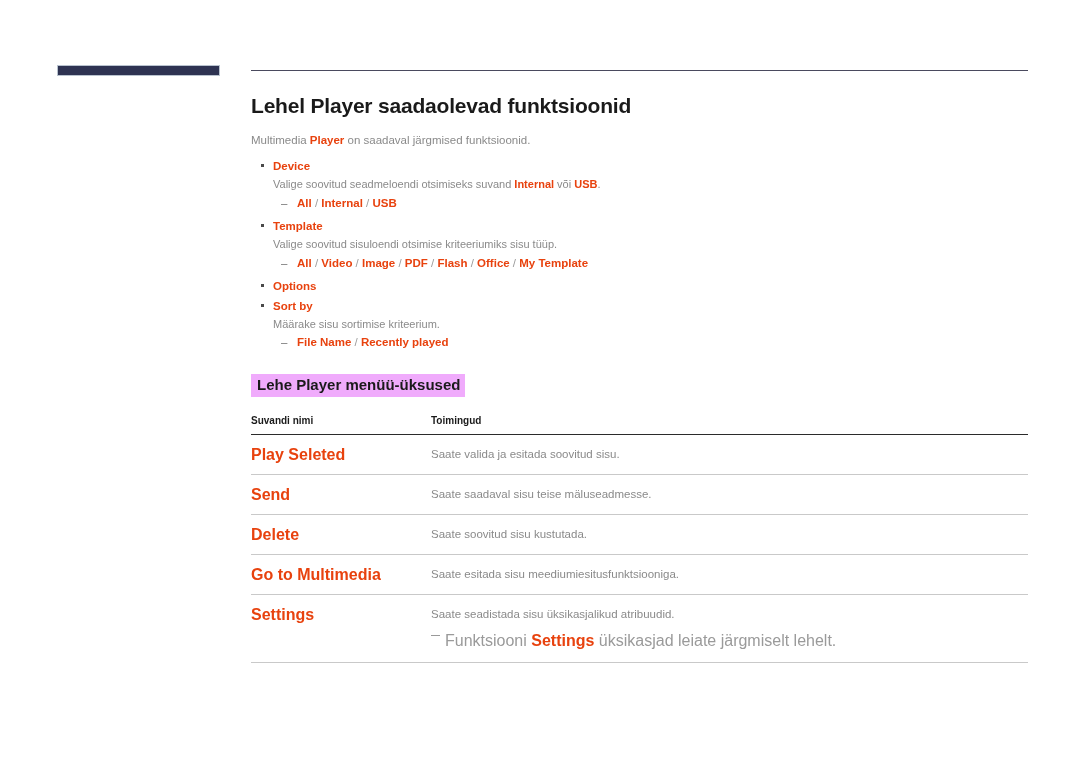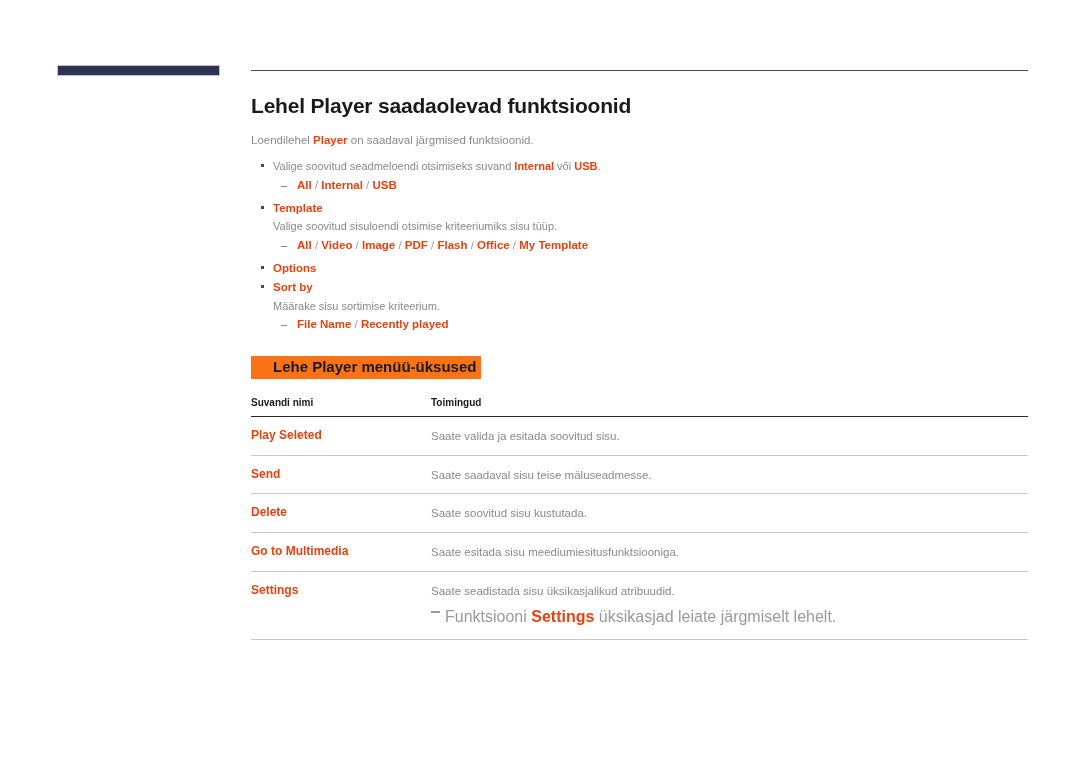--- a/index.html
+++ b/index.html
@@ -126,25 +126,25 @@
     font-size: 11.5px;
   }
 
   
   .sub-heading-wrap {
     margin-top: 22px;
     margin-bottom: 18px;
   }
   .sub-heading {
     display: inline-block;
-    background: #f97316;
+    background: #f0abfc;
     color: #1a1a1a;
     font-size: 15px;
     font-weight: bold;
-    padding: 3px 5px 4px 22px;
+    padding: 3px 5px 4px 6px;
     line-height: 1.1;
   }
 
   
   table.menu-table {
     border-collapse: collapse;
     width: 777px;
     table-layout: fixed;
   }
   table.menu-table th {
@@ -157,21 +157,21 @@
     vertical-align: bottom;
   }
   table.menu-table th.col-name { width: 180px; }
 
   table.menu-table td {
     padding: 11px 0 10px 0;
     border-bottom: 1px solid #c9c9c9;
     vertical-align: top;
   }
   td.cell-name {
-    font-size: 12px;
+    font-size: 16px;
     font-weight: bold;
     color: #e8420e;
   }
   td.cell-action {
     font-size: 11.5px;
     color: #8a8a8a;
     line-height: 1.45;
   }
   .note {
     position: relative;
@@ -197,26 +197,27 @@
 <div class="page">
 
   <div class="header-bar"></div>
   <div class="header-rule"></div>
 
   <div class="content">
 
     <h1 class="doc-title">Lehel Player saadaolevad funktsioonid</h1>
 
     <p class="intro">
-      <span>Loendilehel </span><span class="accent">Player</span><span> on saadaval järgmised funktsioonid.</span>
+      <span>Multimedia </span><span class="accent">Player</span><span> on saadaval järgmised funktsioonid.</span>
     </p>
 
     <ul class="bullets">
 
       <li>
+        <div class="bullet-title">Device</div>
         <div class="bullet-desc">
           <span>Valige soovitud seadmeloendi otsimiseks suvand </span><span class="accent">Internal</span><span> või </span><span class="accent">USB</span><span>.</span>
         </div>
         <ul class="subitems">
           <li>
             <span class="accent">All</span><span class="sep"> / </span><span class="accent">Internal</span><span class="sep"> / </span><span class="accent">USB</span>
           </li>
         </ul>
       </li>
 

